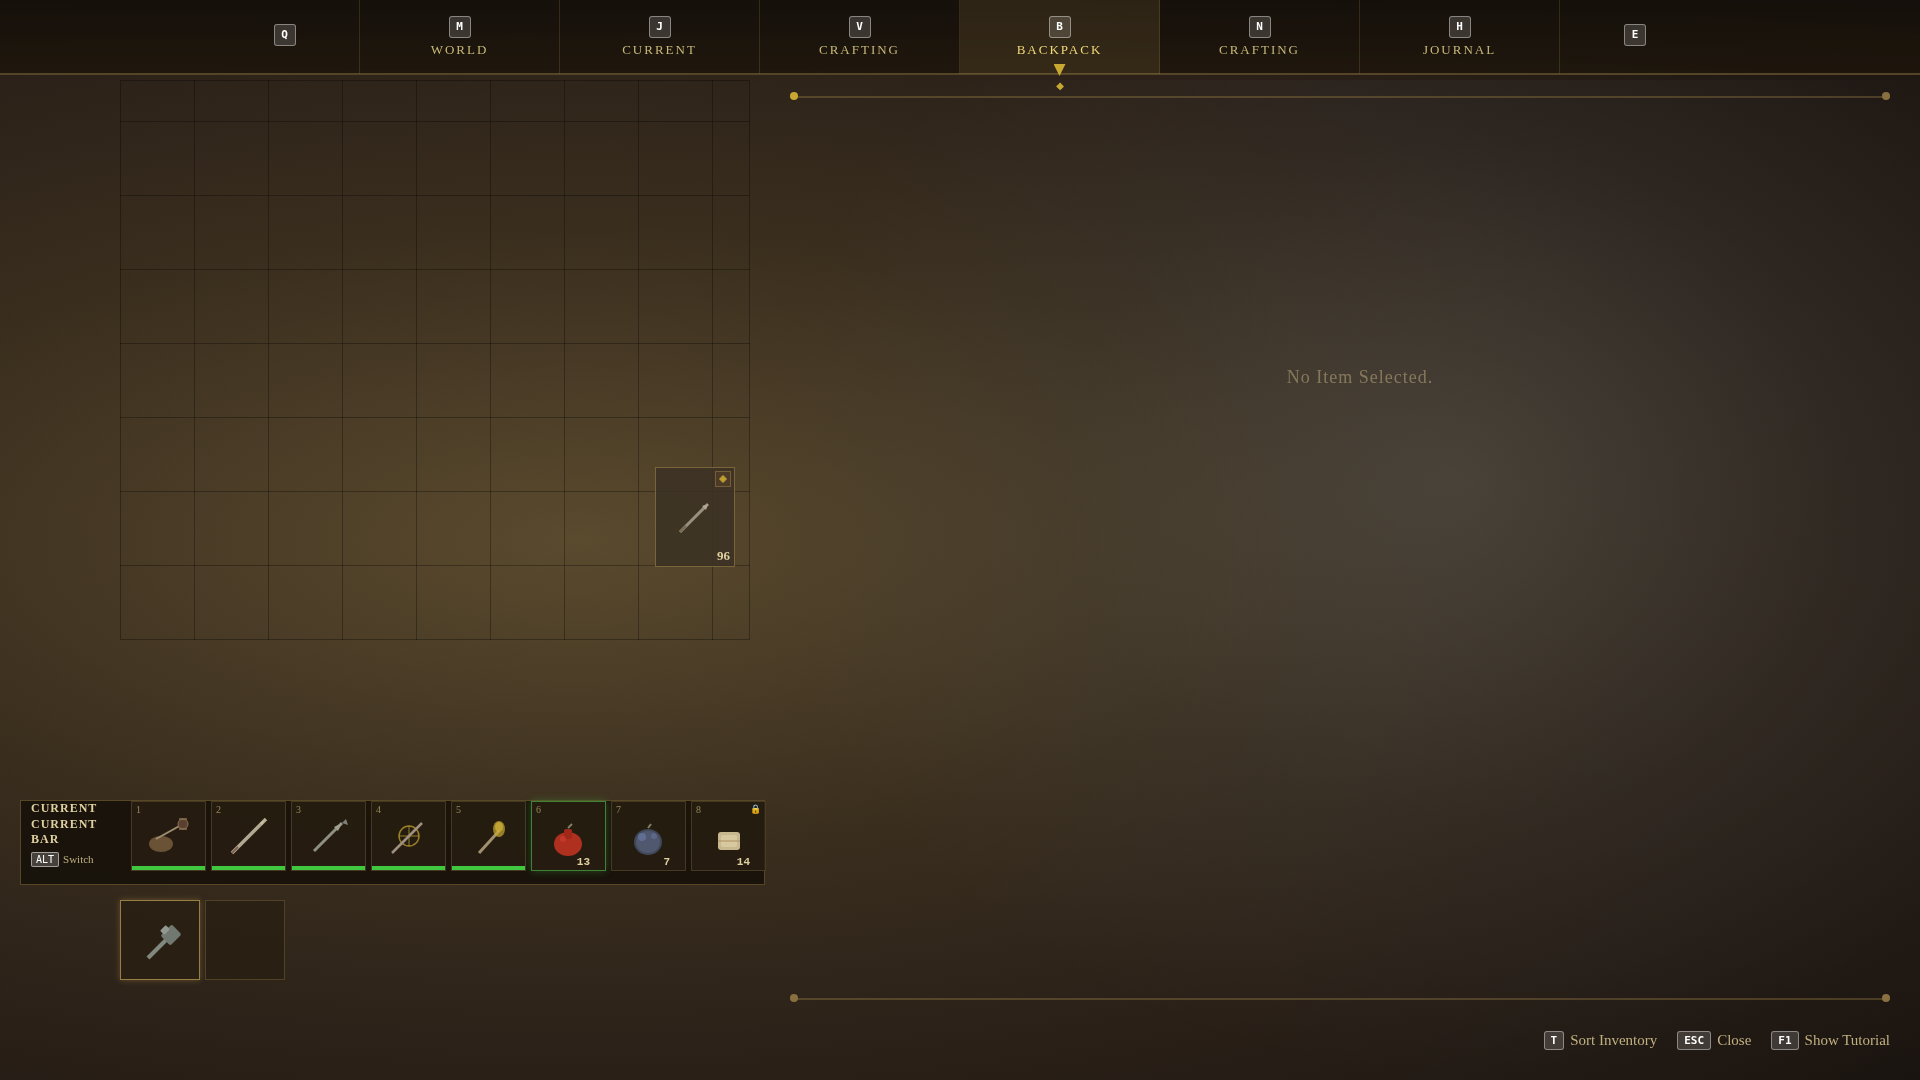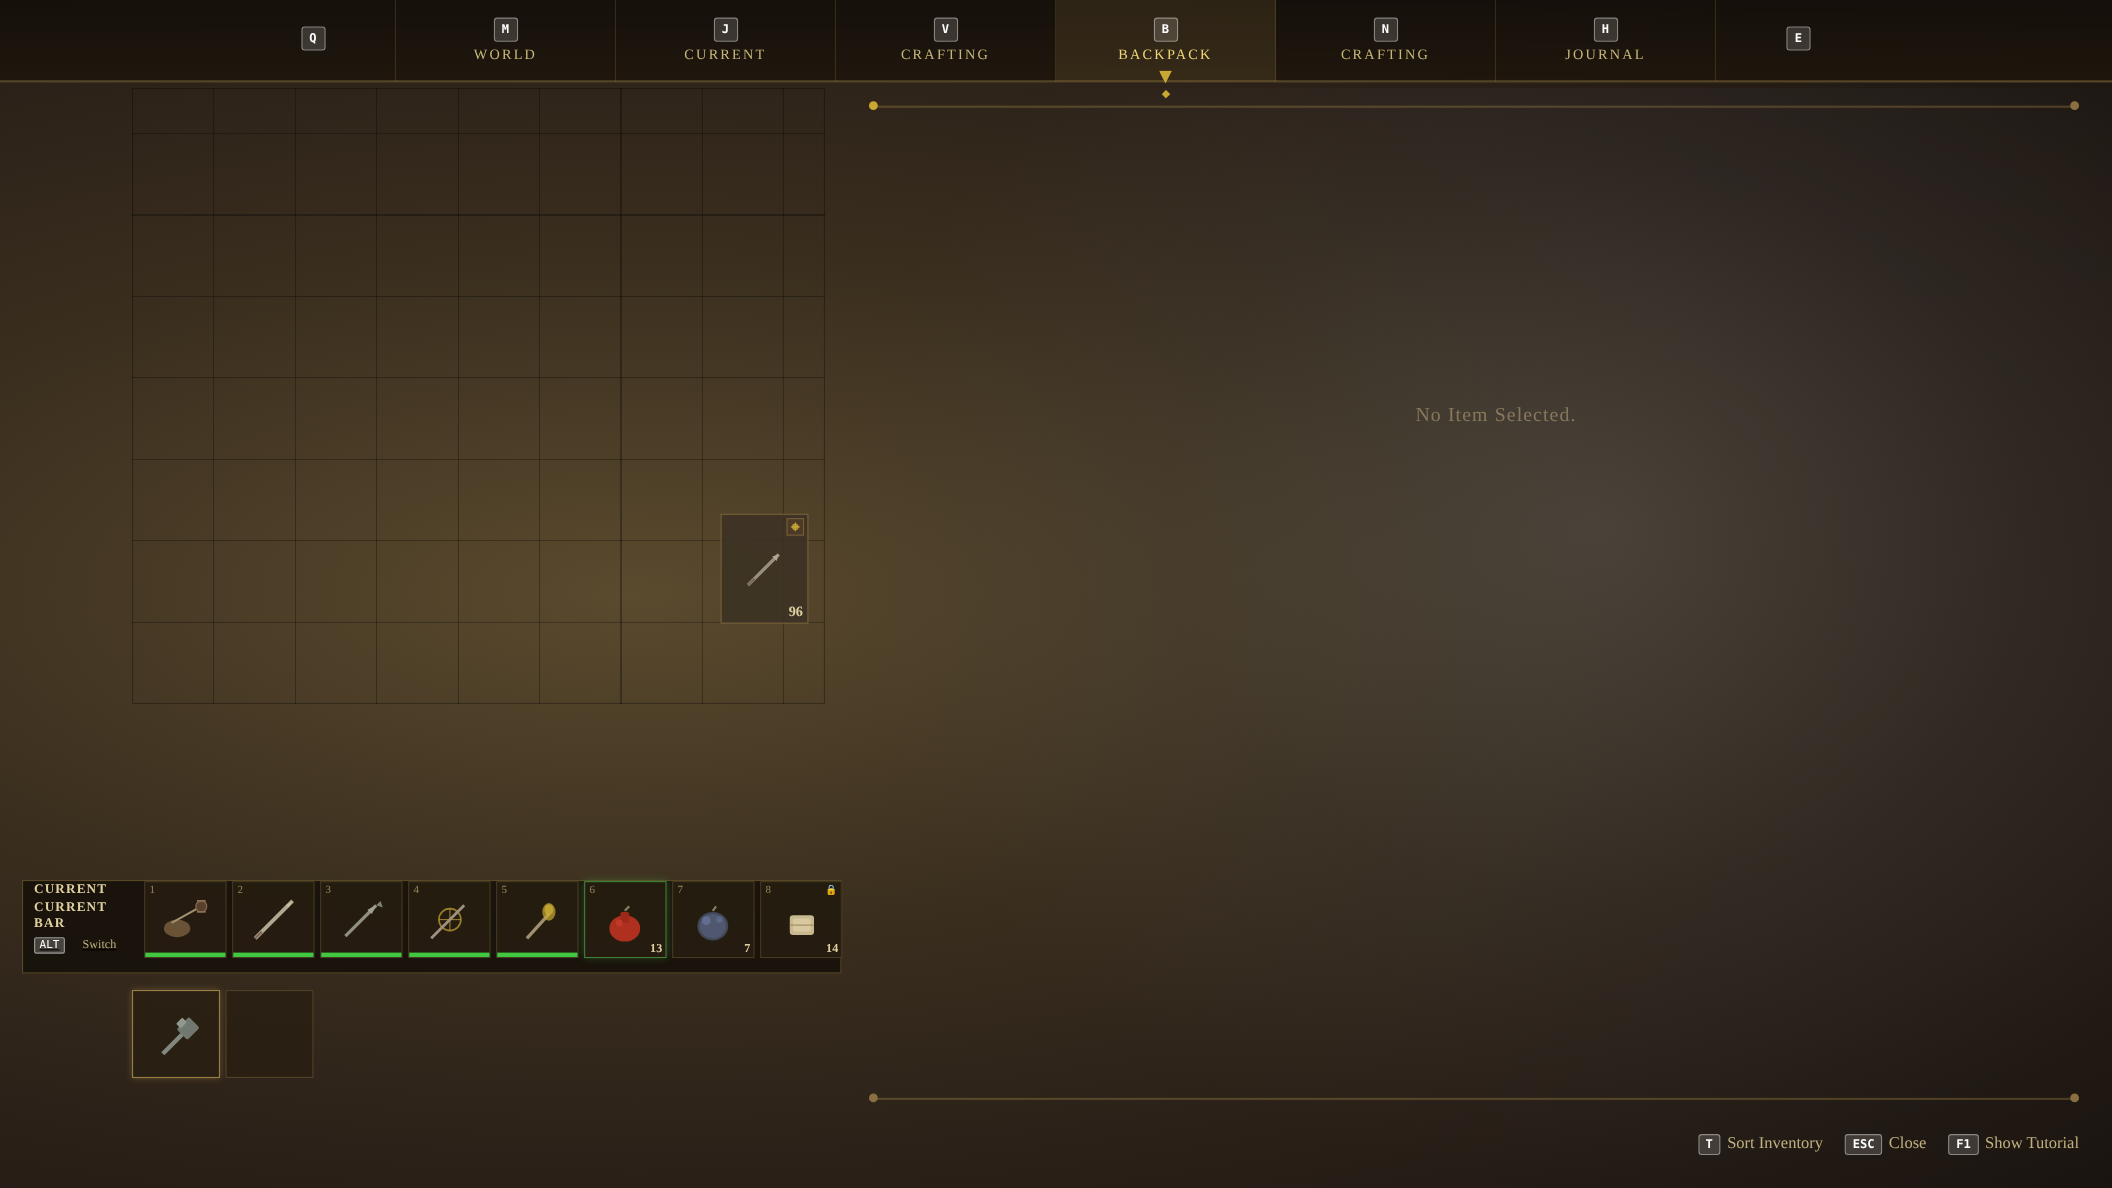--- a/index.html
+++ b/index.html
@@ -292,23 +292,22 @@
       font-size: 12px;
       color: #e0d0a0;
       font-weight: bold;
       letter-spacing: 1px;
       line-height: 1.3;
     }
 
     .action-bar-label .switch-row {
       display: flex;
       align-items: center;
-      gap: 16px;
+      gap: 4px;
       margin-top: 4px;
-      text-decoration: underline;
     }
 
     .alt-badge {
       background: rgba(255,255,255,0.2);
       border: 1px solid rgba(255,255,255,0.5);
       border-radius: 2px;
       padding: 1px 4px;
       font-size: 10px;
       color: #fff;
       font-family: monospace;
@@ -341,24 +340,25 @@
       position: absolute;
       top: 2px;
       left: 4px;
       font-size: 10px;
       color: rgba(200,180,120,0.7);
     }
 
     .action-slot .slot-count {
       position: absolute;
       bottom: 2px;
-      right: 3px;
+      right: 15px;
       font-size: 11px;
       color: #e0d0a0;
       font-weight: bold;
+      font-family: Liberation Mono, monospace;
     }
 
     .action-slot .slot-lock {
       position: absolute;
       top: 2px;
       right: 3px;
       font-size: 9px;
       color: #c8a832;
     }
 

